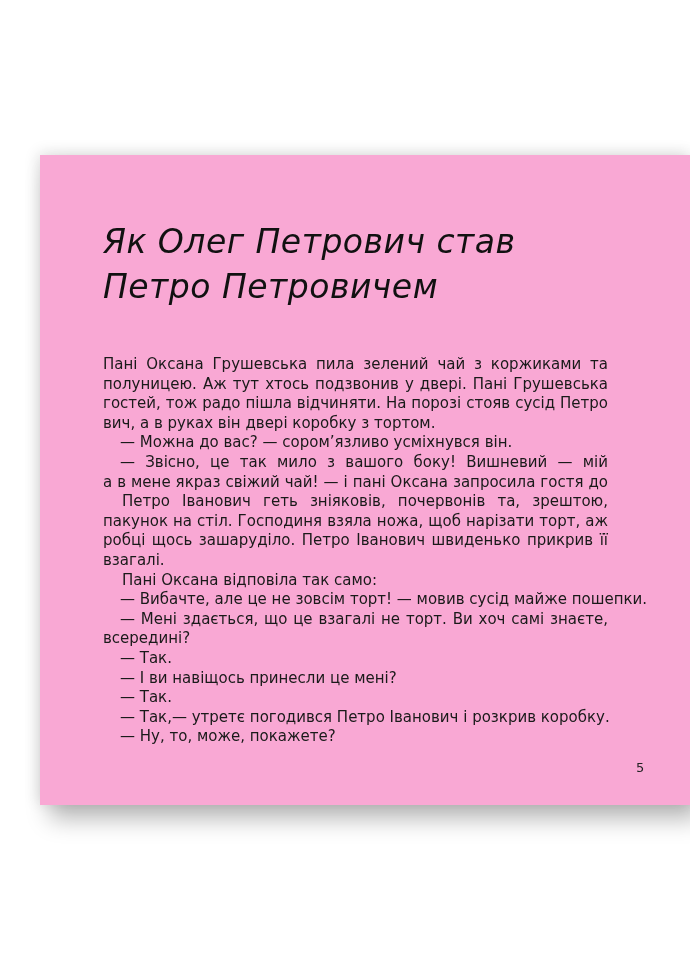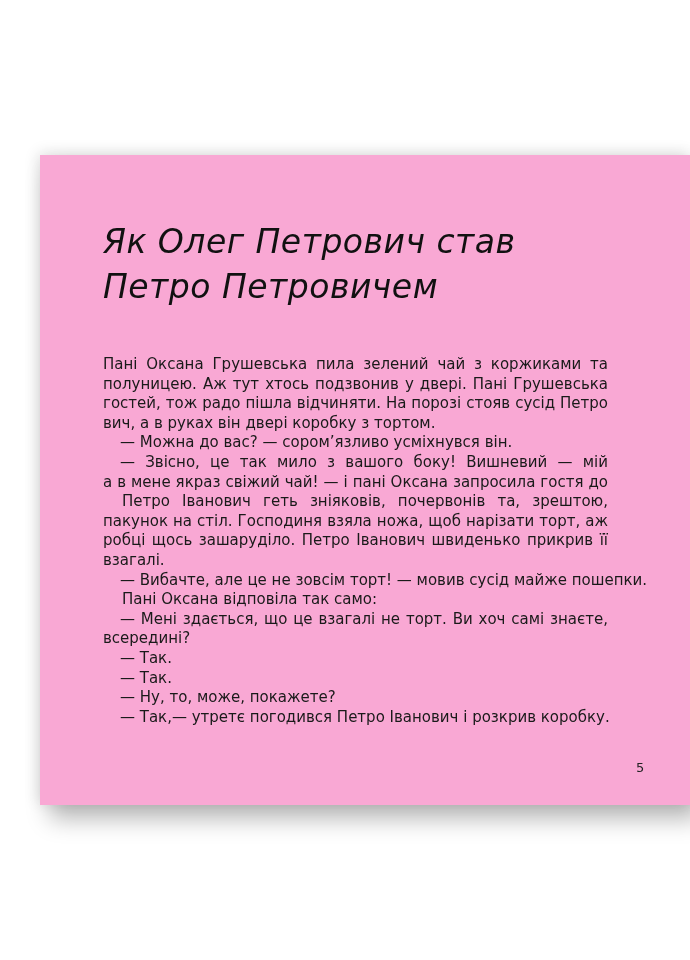--- a/index.html
+++ b/index.html
@@ -46,24 +46,25 @@
     <span class="ln j">полуницею. Аж тут хтось подзвонив у двері. Пані Грушевська любила</span>
     <span class="ln j">гостей, тож радо пішла відчиняти. На порозі стояв сусід Петро Івано-</span>
     <span class="ln">вич, а в руках він двері коробку з тортом.</span>
     <span class="ln ind">— Можна до вас? — сором’язливо усміхнувся він.</span>
     <span class="ln j ind">— Звісно, це так мило з вашого боку! Вишневий — мій улюблений,</span>
     <span class="ln j">а в мене якраз свіжий чай! — і пані Оксана запросила гостя до столу.</span>
     <span class="ln j ind2">Петро Іванович геть знiяковів, почервонів та, зрештою, поставив</span>
     <span class="ln j">пакунок на стіл. Господиня взяла ножа, щоб нарізати торт, аж тут в ко-</span>
     <span class="ln j">робці щось зашаруділо. Петро Іванович швиденько прикрив її обома</span>
     <span class="ln">взагалі.</span>
+    <span class="ln ind2">Пані Оксана відповіла так само:</span>
     <span class="ln ind">— Вибачте, але це не зовсім торт! — мовив сусід майже пошепки.</span>
-    <span class="ln ind2">Пані Оксана відповіла так само:</span>
     <span class="ln j ind">— Мені здається, що це взагалі не торт. Ви хоч самі знаєте, що там</span>
     <span class="ln">всередині?</span>
     <span class="ln ind">— Так.</span>
+    <span class="ln ind">— І ви навіщось принесли це мені?</span>
     <span class="ln ind">— Так.</span>
+    <span class="ln ind">— Так,— утретє погодився Петро Іванович і розкрив коробку.</span>
     <span class="ln ind">— Ну, то, може, покажете?</span>
-    <span class="ln ind">— Так,— утретє погодився Петро Іванович і розкрив коробку.</span>
   </div>
 
   <div class="pagenum">5</div>
 </div>
 
 </body></html>

